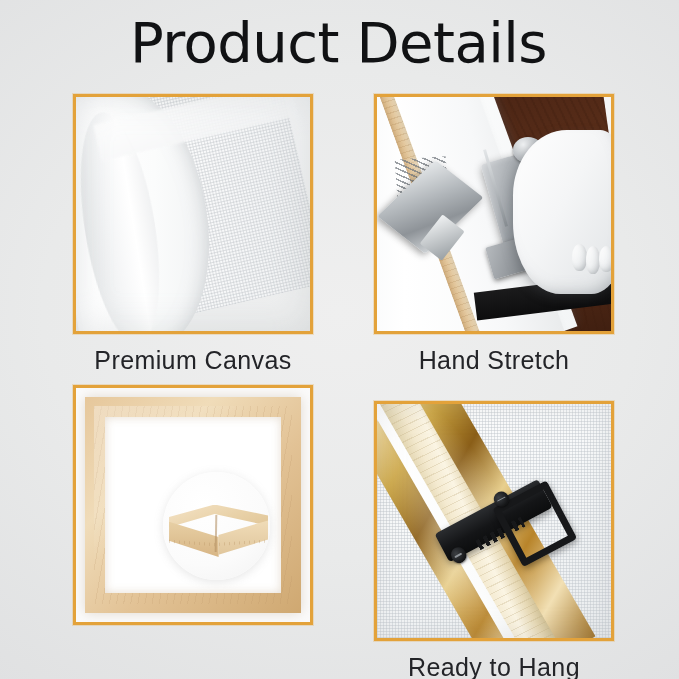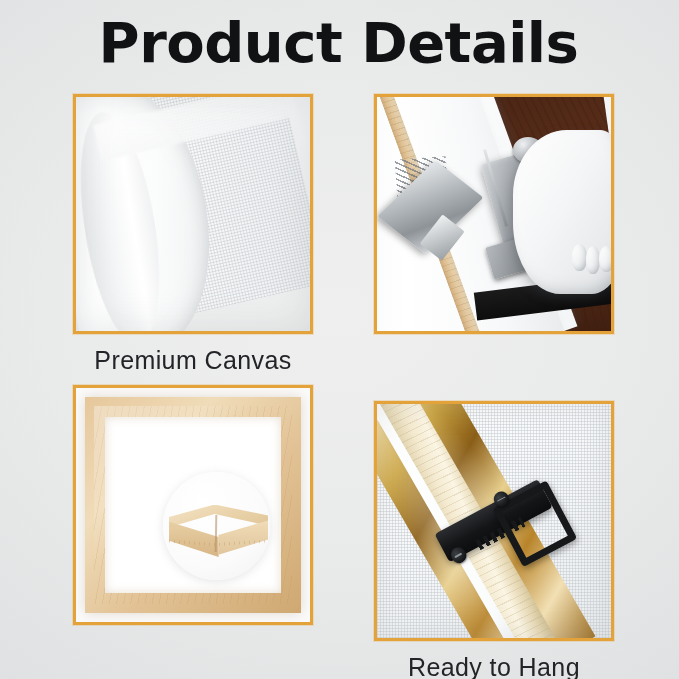--- a/index.html
+++ b/index.html
@@ -12,21 +12,21 @@
     position:relative;width:679px;height:679px;
     background:
       radial-gradient(ellipse 115% 95% at 50% 46%, #efefef 0%, #e9eaea 38%, #e0e1e2 72%, #d8d9da 100%);
   }
 
   
   .title{
     position:absolute;left:0;top:10px;width:677px;
     text-align:center;
     font-size:56px;line-height:66px;
-    font-weight:bold;
+    font-weight:normal;
     letter-spacing:-0.5px;
     color:#111214;
     font-family:"DejaVu Sans","Liberation Sans",sans-serif;
     white-space:nowrap;
   }
 
   
   .grid{position:absolute;left:73px;top:94px;width:541px;height:545px;padding-left:24px;}
   .cell{position:absolute;width:240px;}
   .c0{left:0;top:0;}
@@ -362,20 +362,21 @@
           <div class="gun-base"></div>
           <div class="blackstrip"></div>
           <div class="glove">
             <div class="finger f1"></div>
             <div class="finger f2"></div>
             <div class="finger f3"></div>
 
           </div>
         </div>
       </div>
+      <div class="caption">Hand Stretch</div>
     </div>
 
     <div class="cell c2">
       <div class="tile t3">
         <div class="inner">
           <div class="fouter">
             <div class="fbevel"></div>
           </div>
           <div class="finner"></div>
           <div class="inset">

